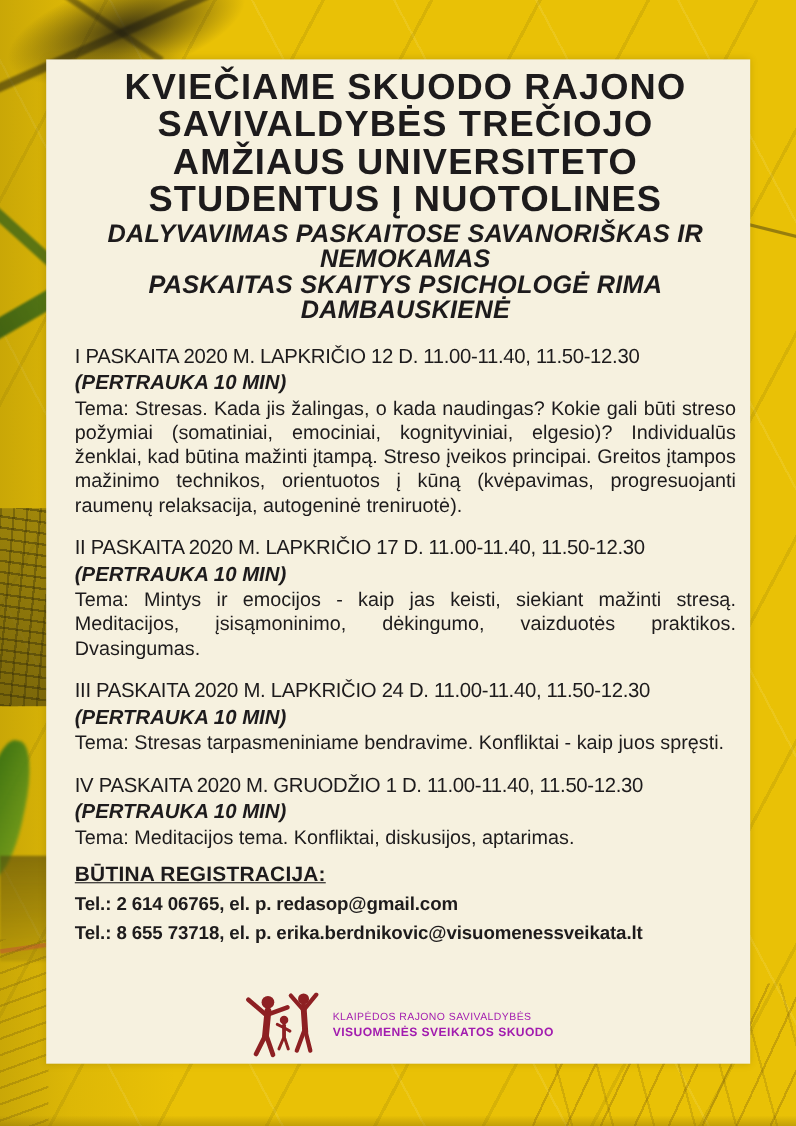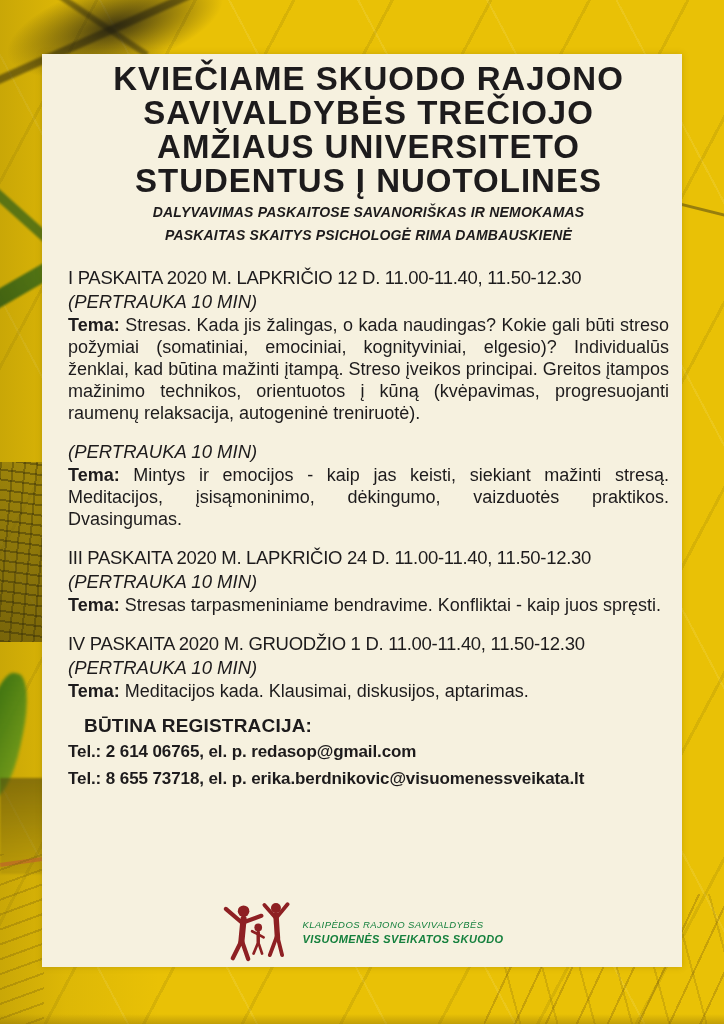--- a/index.html
+++ b/index.html
@@ -65,53 +65,53 @@
   }
   .title { text-align:center; margin-top:2px; }
   .title-line {
     display:block;
     font-size:33px; font-weight:bold; line-height:34px;
     letter-spacing:1px; color:#1d1b1c;
   }
   .subtitle { text-align:center; margin-top:3px; }
   .subtitle-line {
     display:block;
-    font-size:14px; font-weight:bold; font-style:italic;
+    font-size:23px; font-weight:bold; font-style:italic;
     line-height:23px; letter-spacing:0.2px;
   }
   .lecture { margin-top:19px; }
   .lecture + .lecture { margin-top:16px; }
   .lecture-header {
     font-size:18.5px; font-weight:normal; line-height:24px;
     letter-spacing:-0.3px; white-space:nowrap;
   }
   .break-note {
-    font-size:18.5px; font-weight:normal; font-style:italic; line-height:24px;
+    font-size:18.5px; font-weight:bold; font-style:italic; line-height:24px;
   }
   .topic {
     font-size:18px; line-height:22px;
     text-align:justify;
   }
-  .topic b { font-weight:bold; }
+  .topic b { font-weight:normal; }
   .registration { margin-top:12px; }
   .reg-heading {
     display:inline-block;
     font-size:19px; font-weight:bold; line-height:24px;
-    letter-spacing:0.2px;margin-left:16px;
+    text-decoration:underline; letter-spacing:0.2px;
   }
   .contact-line {
     font-size:17px; font-weight:bold; line-height:27px; letter-spacing:-0.1px;
   }
   
   .logo {
     position:absolute; left:50%; bottom:5px; transform:translateX(-50%);
     display:flex; align-items:center; gap:8px; height:60px;
   }
   .logo-figures { flex:none; }
-  .logo-text { color:#15803d; font-style:italic; white-space:nowrap; }
+  .logo-text { color:#a21caf; white-space:nowrap; }
   .logo-text-line1 { font-size:9.5px; letter-spacing:0.4px; line-height:14px; }
   .logo-text-line2 { font-size:11px; font-weight:bold; letter-spacing:0.4px; line-height:15px; }
 </style>
 </head>
 <body>
 
 <div class="bg-texture"></div>
 <div class="deco smudge-tl"></div>
 <div class="deco streak-tl1"></div>
 <div class="deco streak-tl2"></div>
@@ -140,34 +140,35 @@
     <span class="subtitle-line">PASKAITAS SKAITYS PSICHOLOGĖ RIMA DAMBAUSKIENĖ</span>
   </div>
 
   <section class="lecture">
     <h2 class="lecture-header">I PASKAITA 2020 M. LAPKRIČIO 12 D. 11.00-11.40, 11.50-12.30</h2>
     <div class="break-note">(PERTRAUKA 10 MIN)</div>
     <p class="topic"><b>Tema:</b> <span>Stresas. Kada jis žalingas, o kada naudingas? Kokie gali būti streso požymiai (somatiniai, emociniai, kognityviniai, elgesio)? Individualūs ženklai, kad būtina mažinti įtampą. Streso įveikos principai. Greitos įtampos mažinimo technikos, orientuotos į kūną (kvėpavimas, progresuojanti raumenų relaksacija, autogeninė treniruotė).</span></p>
   </section>
 
   <section class="lecture">
+    <h2 class="lecture-header">II PASKAITA 2020 M. LAPKRIČIO 17 D. 11.00-11.40, 11.50-12.30</h2>
     <div class="break-note">(PERTRAUKA 10 MIN)</div>
     <p class="topic"><b>Tema:</b> <span>Mintys ir emocijos - kaip jas keisti, siekiant mažinti stresą. Meditacijos, įsisąmoninimo, dėkingumo, vaizduotės praktikos. Dvasingumas.</span></p>
   </section>
 
   <section class="lecture">
     <h2 class="lecture-header">III PASKAITA 2020 M. LAPKRIČIO 24 D. 11.00-11.40, 11.50-12.30</h2>
     <div class="break-note">(PERTRAUKA 10 MIN)</div>
     <p class="topic"><b>Tema:</b> <span>Stresas tarpasmeniniame bendravime. Konfliktai - kaip juos spręsti.</span></p>
   </section>
 
   <section class="lecture">
     <h2 class="lecture-header">IV PASKAITA 2020 M. GRUODŽIO 1 D. 11.00-11.40, 11.50-12.30</h2>
     <div class="break-note">(PERTRAUKA 10 MIN)</div>
-    <p class="topic"><b>Tema:</b> <span>Meditacijos kada. Klausimai, diskusijos, aptarimas.</span></p>
+    <p class="topic"><b>Tema:</b> <span>Meditacijos tema. Konfliktai, diskusijos, aptarimas.</span></p>
   </section>
 
   <div class="registration">
     <h2 class="reg-heading">BŪTINA REGISTRACIJA:</h2>
     <div class="contact-line">Tel.: 2 614 06765, el. p. redasop@gmail.com</div>
     <div class="contact-line">Tel.: 8 655 73718, el. p. erika.berdnikovic@visuomenessveikata.lt</div>
   </div>
 
   <div class="logo">
     <svg class="logo-figures" width="74" height="60" viewBox="0 0 96 76" fill="none" stroke="#8e2023" stroke-linecap="round">

